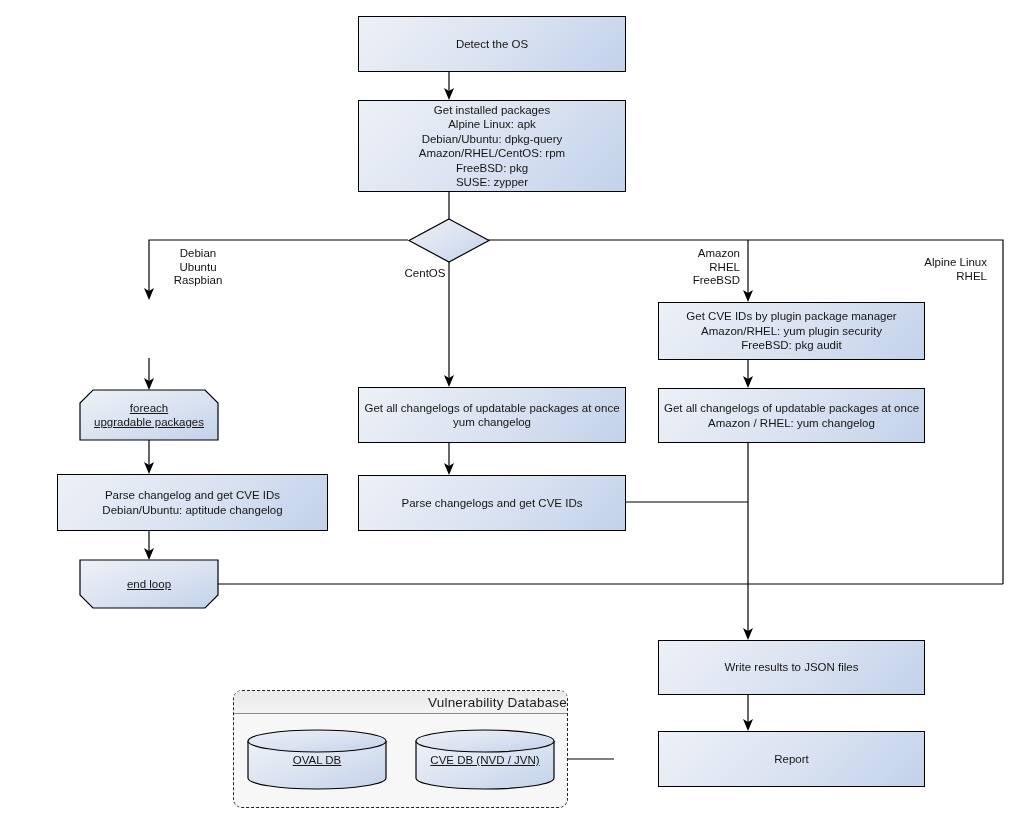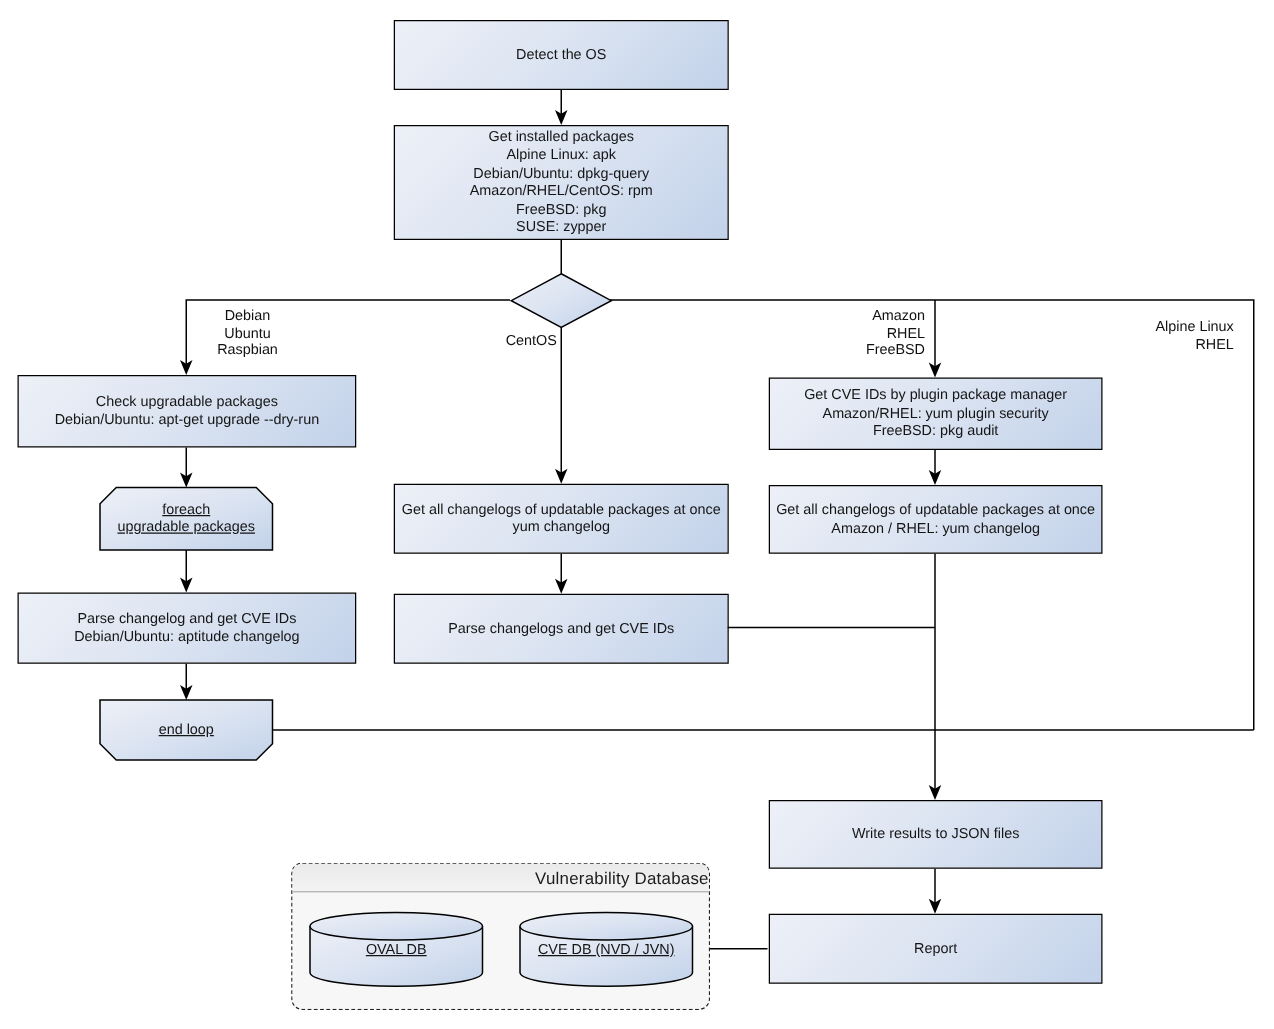--- a/index.html
+++ b/index.html
@@ -6,21 +6,21 @@
   #canvas{
     position:relative;width:1019px;height:823px;background:#ffffff;
     font-family:"Liberation Sans","DejaVu Sans",sans-serif;color:#111;
     overflow:hidden;
   }
   #wires{position:absolute;left:0;top:0;width:1019px;height:823px;pointer-events:none;}
   .box{
     position:absolute;box-sizing:border-box;border:1px solid #000;
     background:linear-gradient(135deg,#edf0f7 0%,#dde5f2 45%,#c2d2ea 100%);
     display:flex;flex-direction:column;justify-content:center;align-items:center;
-    font-size:11.5px;line-height:14.5px;text-align:center;color:#151515;
+    font-size:11.5px;line-height:14.5px;text-align:center;color:#151515;margin-left:43px;
   }
   .box .ln{white-space:nowrap;}
   .shape-label{
     position:absolute;display:flex;flex-direction:column;justify-content:center;align-items:center;
     font-size:11.5px;line-height:14.5px;text-align:center;color:#151515;
   }
   .shape-label .ln{white-space:nowrap;text-decoration:underline;}
   .edge-label{
     position:absolute;font-size:11.5px;line-height:13.5px;color:#111;
   }
@@ -111,24 +111,20 @@
 
   <div class="box" style="left:315px;top:100px;width:268px;height:92px">
     <div class="ln">Get installed packages</div>
     <div class="ln">Alpine Linux: apk</div>
     <div class="ln">Debian/Ubuntu: dpkg-query</div>
     <div class="ln">Amazon/RHEL/CentOS: rpm</div>
     <div class="ln">FreeBSD: pkg</div>
     <div class="ln">SUSE: zypper</div>
   </div>
 
-  <div class="box" style="left:14px;top:300px;width:271px;height:58px">
-    <div class="ln">Check upgradable packages</div>
-    <div class="ln">Debian/Ubuntu: apt-get upgrade --dry-run</div>
-  </div>
 
   <div class="shape-label" style="left:80px;top:390px;width:138px;height:50px">
     <div class="ln">foreach</div>
     <div class="ln">upgradable  packages</div>
   </div>
 
   <div class="box" style="left:14px;top:474px;width:271px;height:57px">
     <div class="ln">Parse changelog and get  CVE IDs</div>
     <div class="ln">Debian/Ubuntu: aptitude changelog</div>
   </div>

